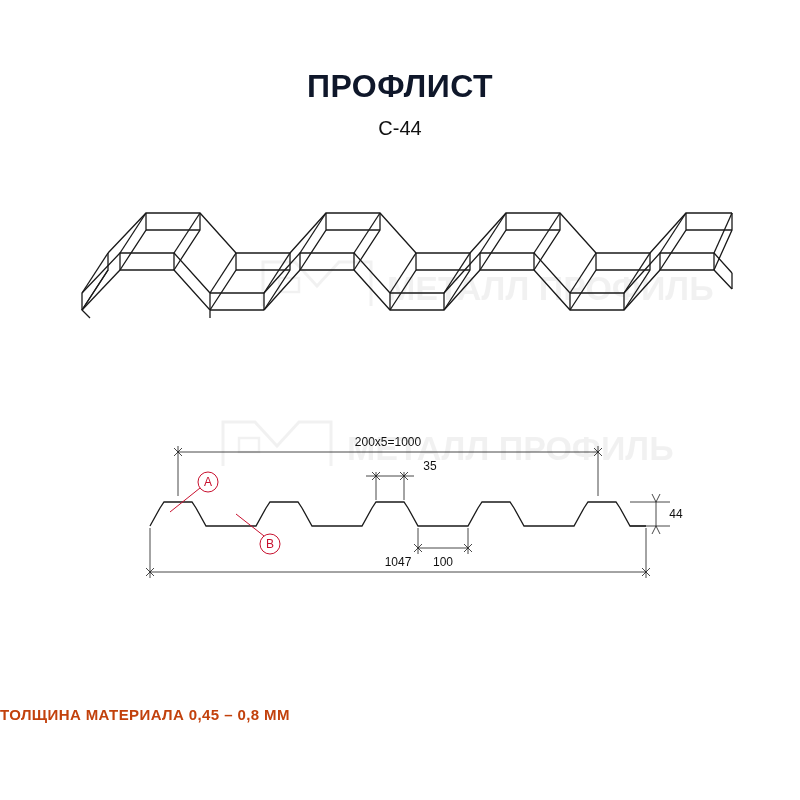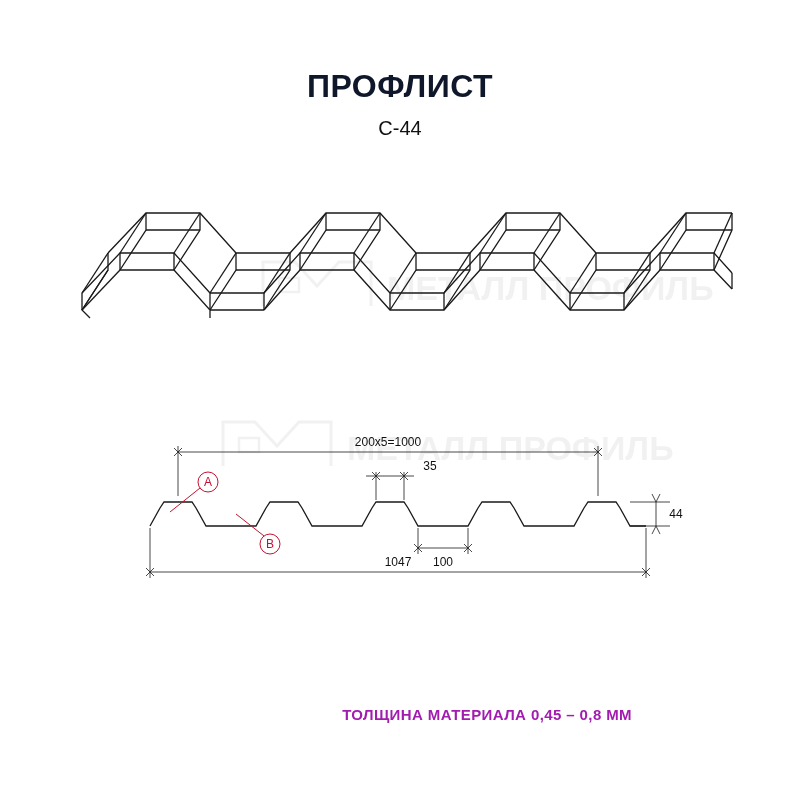--- a/index.html
+++ b/index.html
@@ -39,25 +39,25 @@
     text-align: center;
     font-size: 20px;
     font-weight: normal;
     color: #111;
   }
   .footer-note {
     position: absolute;
     top: 706px;
     left: 0;
     width: 632px;
-    text-align: right;
+    text-align: left;
     font-size: 15px;
     font-weight: bold;
     letter-spacing: 0.4px;
-    color: #a21caf;
+    color: #c2410c;
   }
   .iso-wrap {
     position: absolute;
     top: 175px;
     left: 60px;
     width: 690px;
     height: 180px;
   }
   .section-wrap {
     position: absolute;

